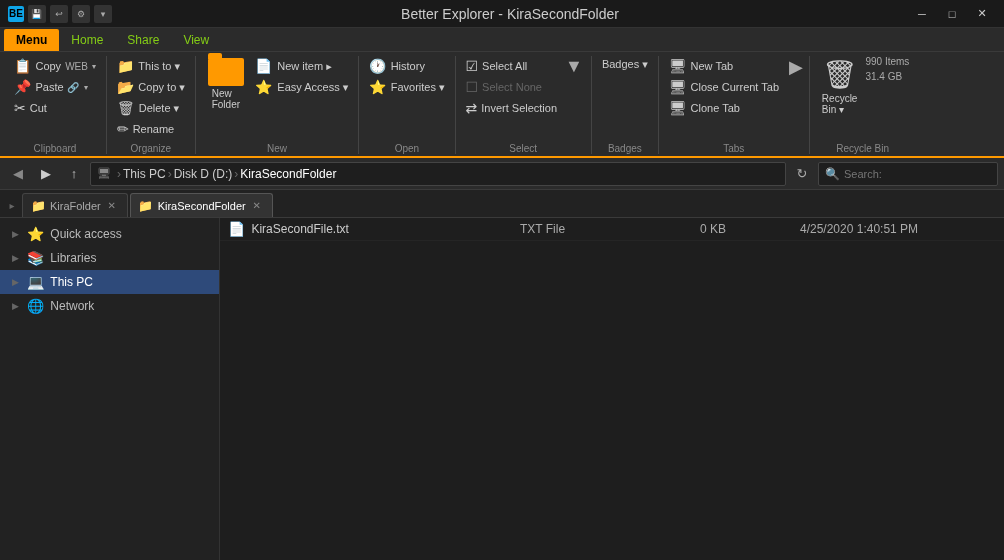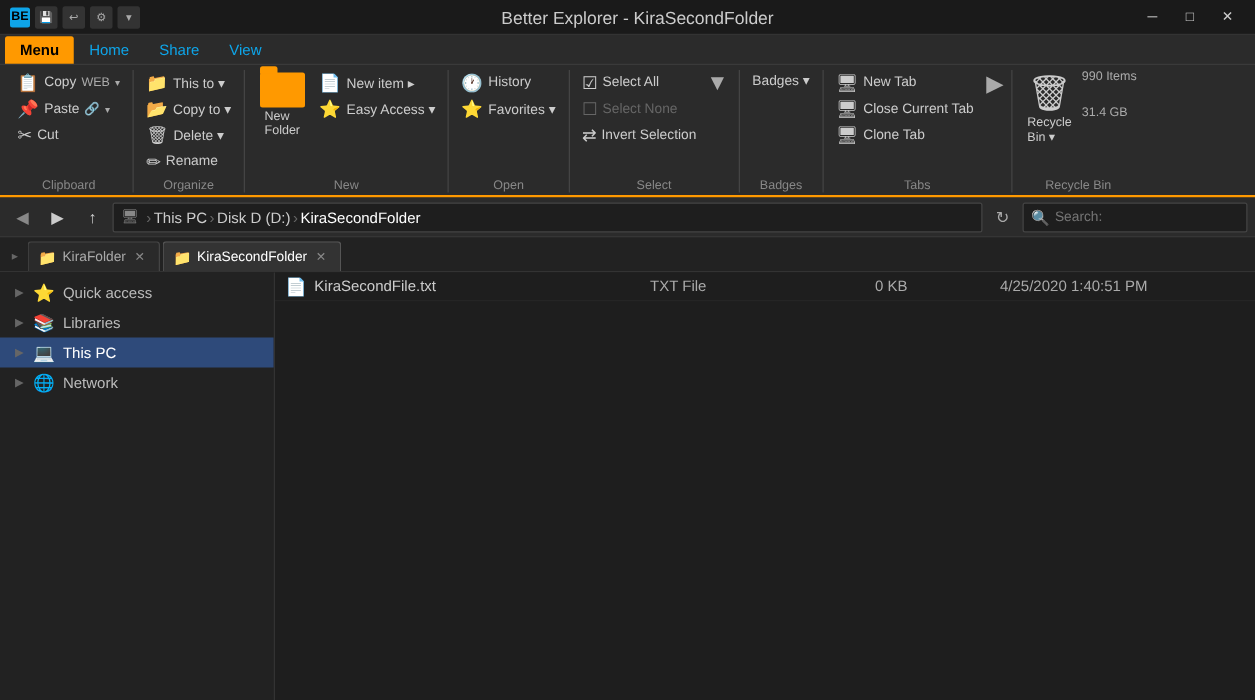--- a/index.html
+++ b/index.html
@@ -28,21 +28,21 @@
       height: 24px;
       background: #2b2b2b;
       display: flex;
       align-items: flex-end;
       padding: 0 4px;
       border-bottom: 1px solid #3a3a3a;
     }
     .ribbon-tab {
       padding: 3px 12px;
       font-size: 12px;
-      color: #0ea5e9;
+      color: #84cc16;
       cursor: pointer;
       border-radius: 2px 2px 0 0;
       height: 22px;
       display: flex;
       align-items: center;
     }
     .ribbon-tab.active {
       background: #f90;
       color: #000;
       font-weight: bold;
@@ -477,21 +477,21 @@
   </div>
 
   <div class="ribbon-group" style="border-right:none">
     <div class="ribbon-group-content">
       <div class="recycle-btn">
         <div style="position:relative">
           <span class="recycle-icon">🗑</span>
         </div>
         <span style="font-size:10px">Recycle<br>Bin ▾</span>
       </div>
-      <div class="ribbon-col" style="font-size:10px;color:#aaa;justify-content:center;gap:18px">
+      <div class="ribbon-col" style="font-size:10px;color:#aaa;justify-content:center;gap:4px">
         <span>990 Items</span>
         <span>31.4 GB</span>
       </div>
     </div>
     <div class="ribbon-group-label">Recycle Bin</div>
   </div>
 </div>
 
 <div class="nav-bar">
   <div class="nav-arrow">◀</div>

